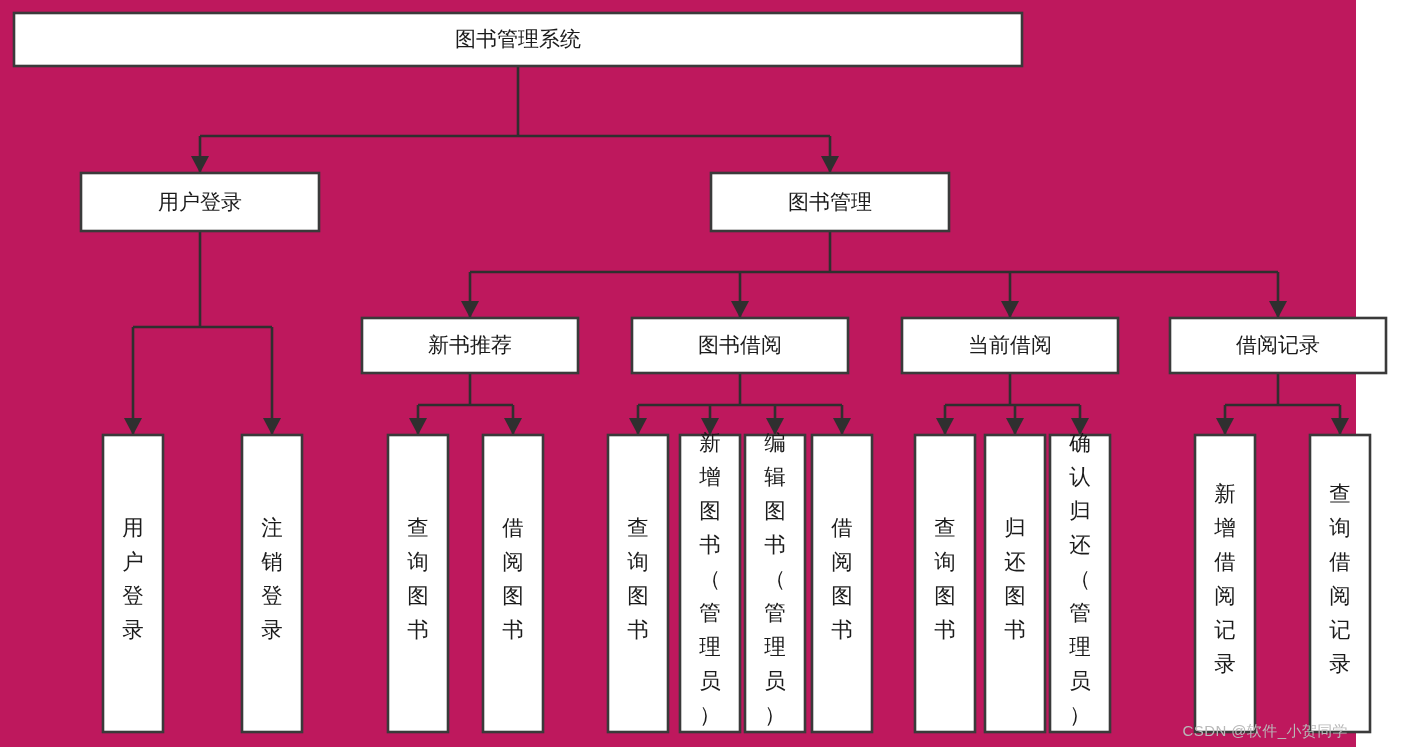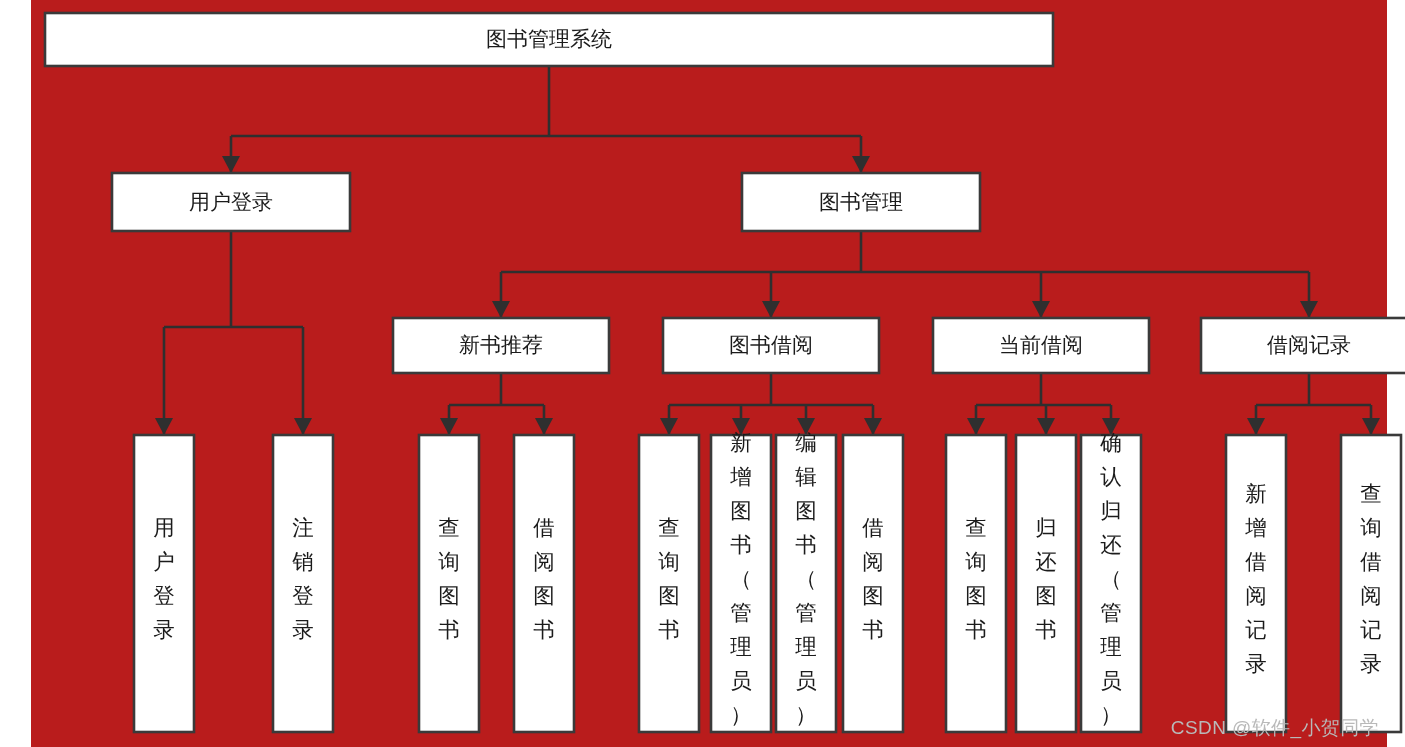--- a/index.html
+++ b/index.html
@@ -12,22 +12,21 @@
     width: 1405px;
     height: 747px;
     overflow: hidden;
     font-family: "Liberation Sans", "DejaVu Sans", sans-serif;
     position: relative;
   }
   #diagram-root {
     position: relative;
     width: 1356px;
     height: 747px;
-    background: #b91c1c;
-    margin-left: 31px;
+    background: #be185d;
   }
   svg.diagram-canvas {
     position: absolute;
     left: 0;
     top: 0;
     width: 1405px;
     height: 747px;
     display: block;
   }
   .node-box {
@@ -56,21 +55,21 @@
     fill: #1b1b1b;
     font-family: "Liberation Sans", "DejaVu Sans", sans-serif;
     font-size: 21.5px;
     text-anchor: middle;
   }
   .watermark-text {
     position: absolute;
     right: 8px;
     bottom: 6px;
     font-family: "Liberation Sans", "DejaVu Sans", sans-serif;
-    font-size: 19px;
+    font-size: 15px;
     color: #b9b9b9;
     letter-spacing: 0.4px;
     white-space: nowrap;
     user-select: none;
   }
 </style>
 </head>
 <body>
 
 <div id="diagram-root">

